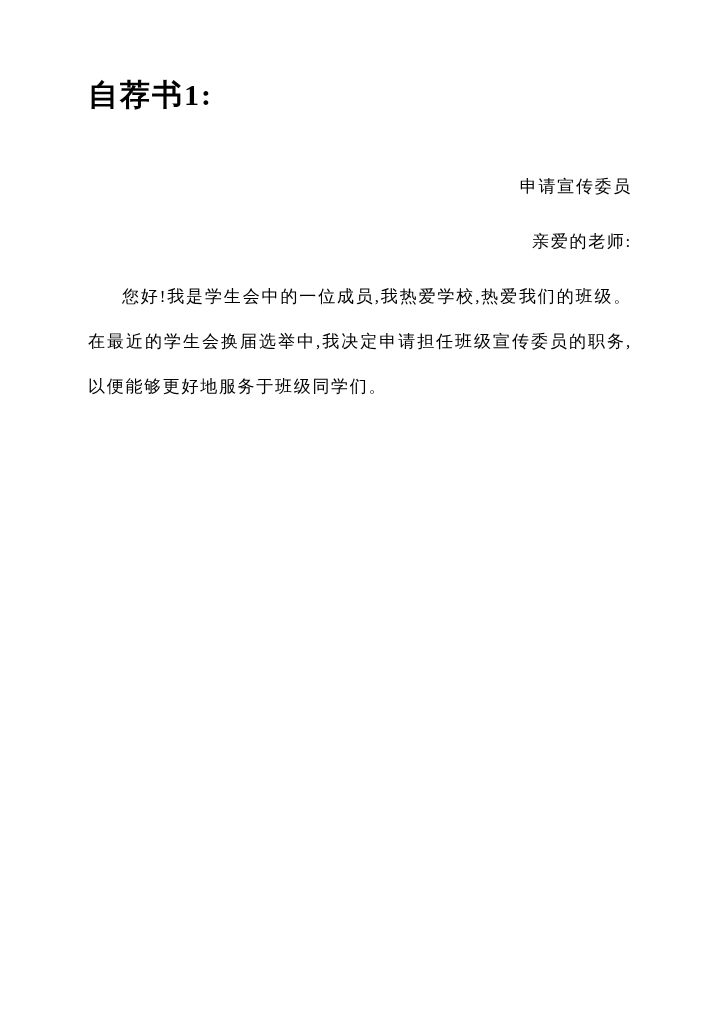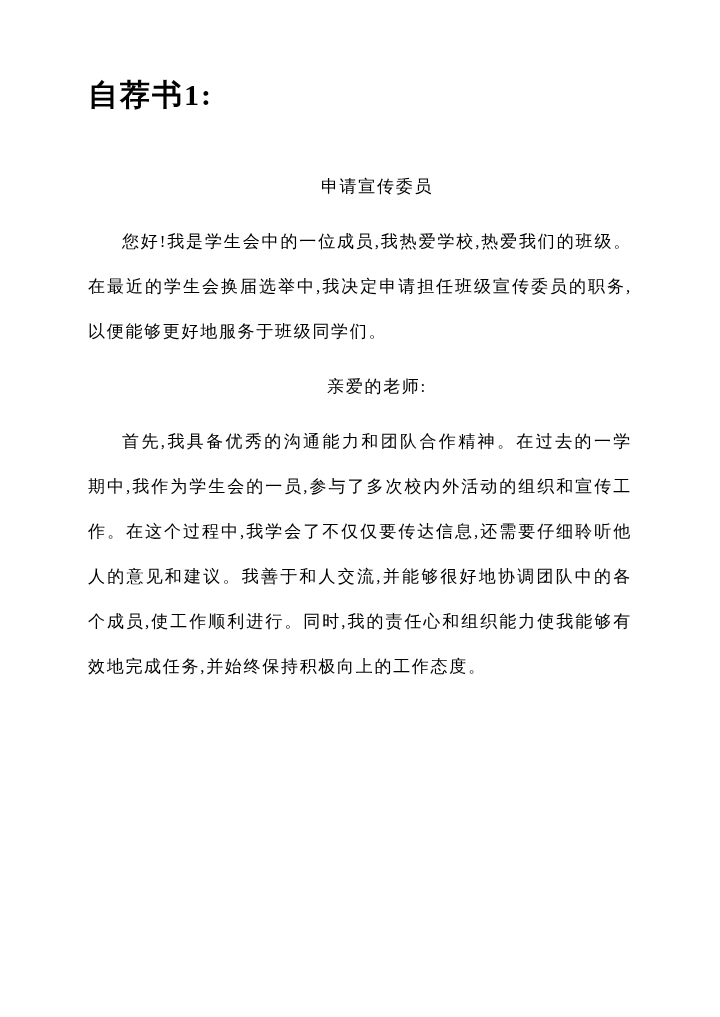--- a/index.html
+++ b/index.html
@@ -28,30 +28,29 @@
   }
   .para {
     margin: 0 0 10px 0;
     font-size: 17px;
     line-height: 45px;
     letter-spacing: 1.7px;
     text-align: justify;
     text-indent: 2em;
   }
   .para.oneline {
-    text-align: center;
+    text-align: right;
   }
 </style>
 </head>
 <body>
 
 <div class="page">
   <h1 class="doc-title">自荐书1:</h1>
 
   <p class="para oneline">申请宣传委员</p>
 
+  <p class="para oneline">亲爱的老师:</p>
+
   <p class="para body-paragraph">您好!我是学生会中的一位成员,我热爱学校,热爱我们的班级。在最近的学生会换届选举中,我决定申请担任班级宣传委员的职务,以便能够更好地服务于班级同学们。</p>
 
-  <p class="para oneline">亲爱的老师:</p>
-
-  <p class="para body-paragraph">首先,我具备优秀的沟通能力和团队合作精神。在过去的一学期中,我作为学生会的一员,参与了多次校内外活动的组织和宣传工作。在这个过程中,我学会了不仅仅要传达信息,还需要仔细聆听他人的意见和建议。我善于和人交流,并能够很好地协调团队中的各个成员,使工作顺利进行。同时,我的责任心和组织能力使我能够有效地完成任务,并始终保持积极向上的工作态度。</p>
 
 </div>
 
 </body></html>

